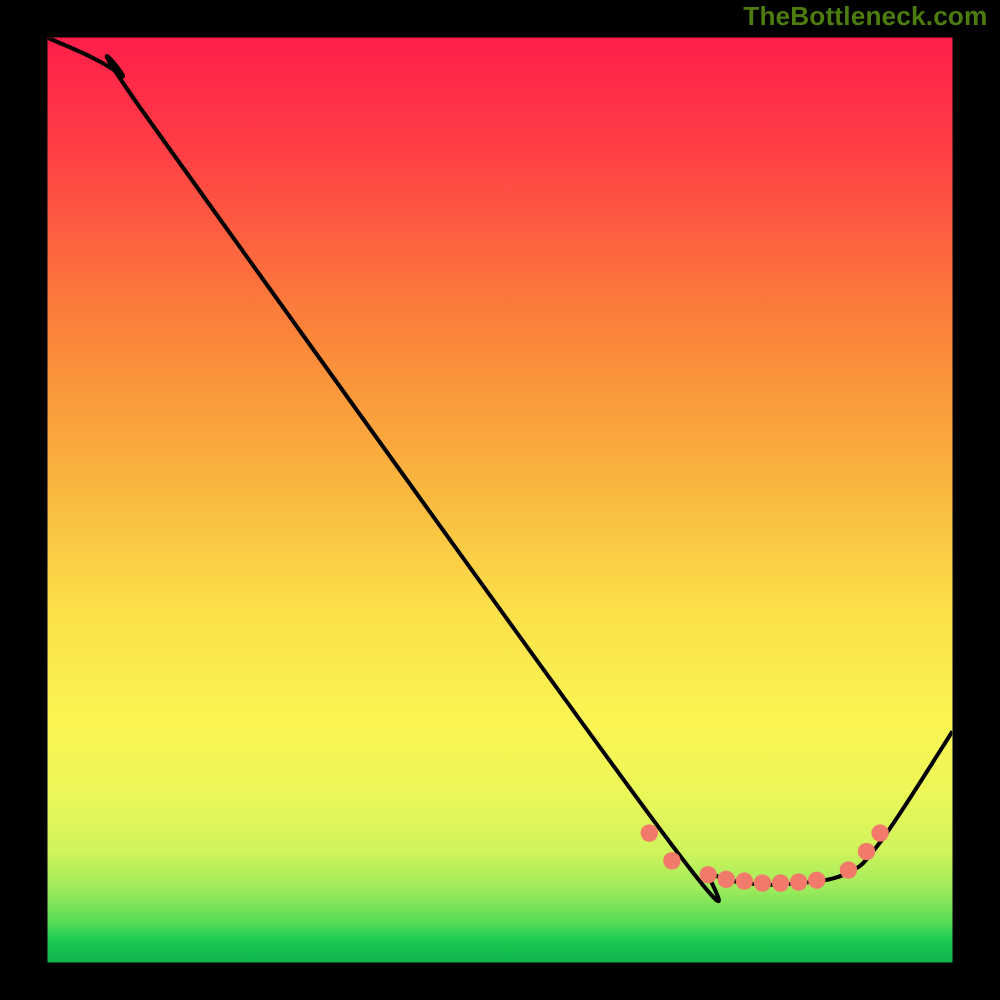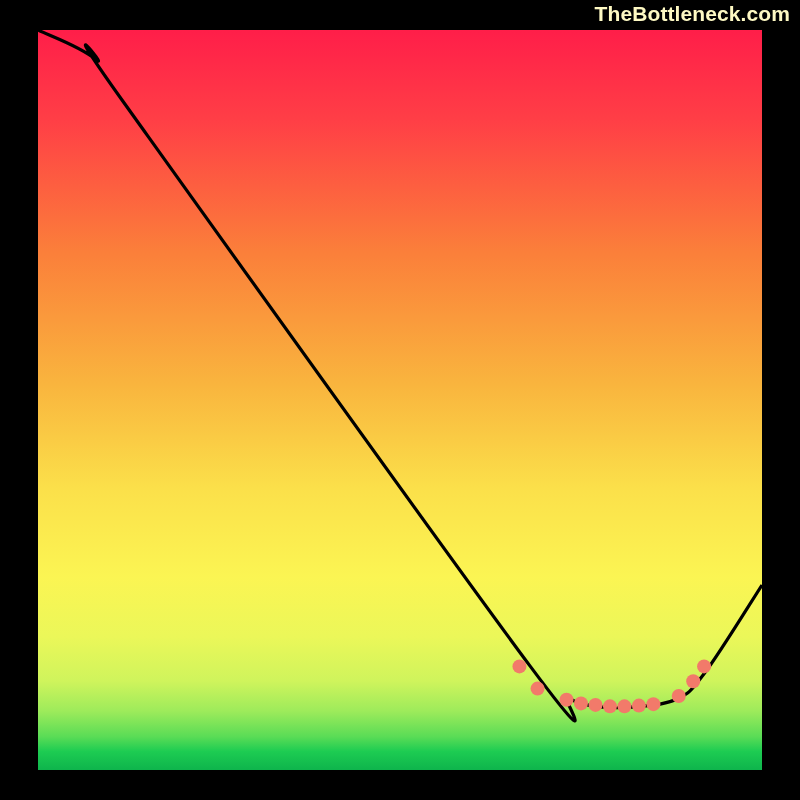--- a/index.html
+++ b/index.html
@@ -19,21 +19,21 @@
   svg.chart {
     position: absolute;
     top: 0;
     left: 0;
   }
   .wm {
     position: absolute;
     top: 2px;
     right: 10px;
     font: 600 21px Arial, Helvetica, sans-serif;
-    color: #fef9c3;
+    color: #4d7c0f;
     letter-spacing: 0.1px;
     user-select: none;
   }
 </style>
 </head>
 <body>
 <div class="wrap">
 
 <svg class="chart" width="800" height="800" viewBox="0 0 800 800">
   <defs>

